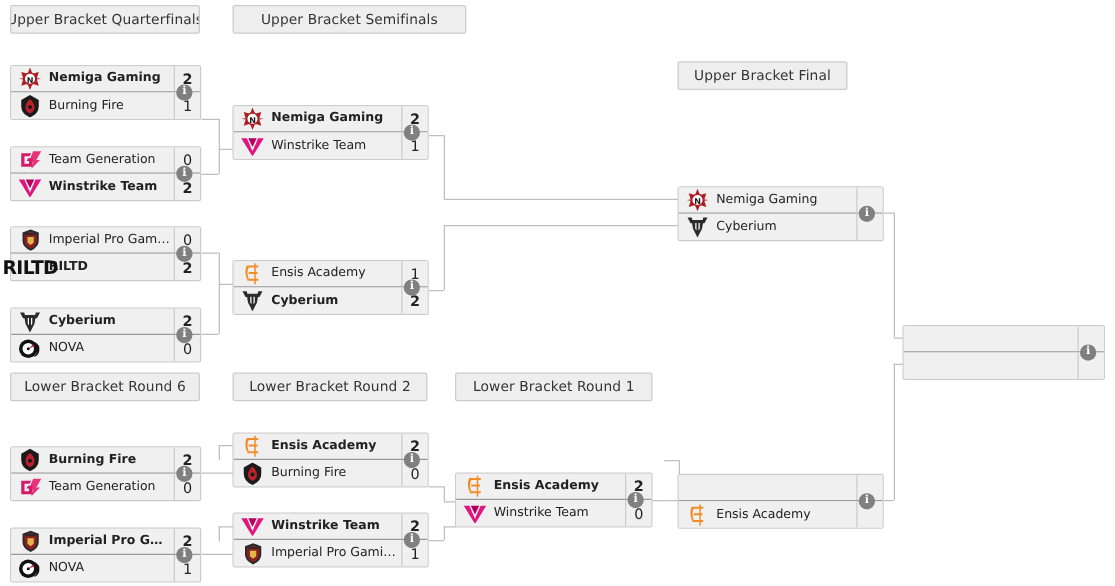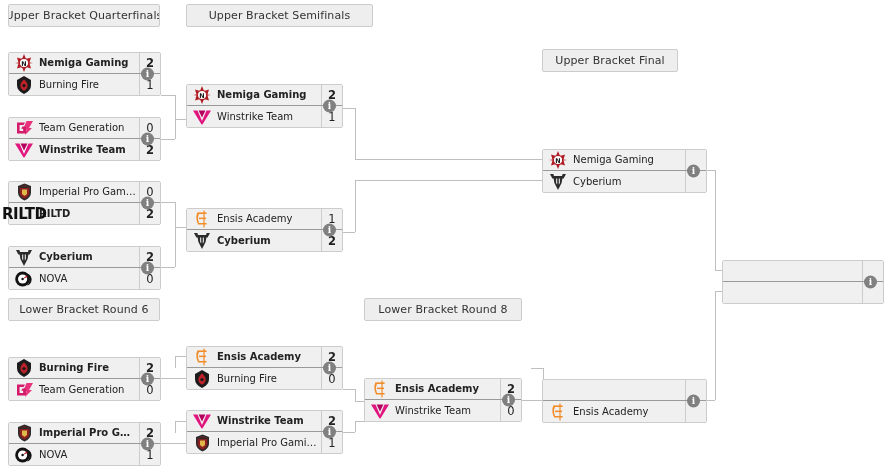--- a/index.html
+++ b/index.html
@@ -145,22 +145,25 @@
   <div class="round-header" style="left:186px; top:4px; width:187px;justify-content:center;">
     <span>Upper Bracket Semifinals</span>
   </div>
   <div class="round-header" style="left:542px; top:4px; width:136px;margin-top:45px;">
     <span>Upper Bracket Final</span>
   </div>
 
   <div class="round-header" style="left:8px; top:298px; width:152px;">
     <span>Lower Bracket Round 6</span>
   </div>
+  <div class="round-header" style="left:186px; top:298px; width:156px;">
+    <span>Lower Bracket Round 2</span>
+  </div>
   <div class="round-header" style="left:364px; top:298px; width:158px;">
-    <span>Lower Bracket Round 8</span>
+    <span>Lower Bracket Round 1</span>
   </div>
 
   <div class="conn h" style="left:161px; top:95px; width:14px;"></div>
   <div class="conn v" style="left:175px; top:95px; height:24px;"></div>
   <div class="conn h" style="left:175px; top:119px; width:12px;"></div>
 
   <div class="conn h" style="left:161px; top:139px; width:14px;"></div>
   <div class="conn v" style="left:175px; top:119px; height:20px;"></div>
 
   <div class="conn h" style="left:161px; top:202px; width:14px;"></div>

